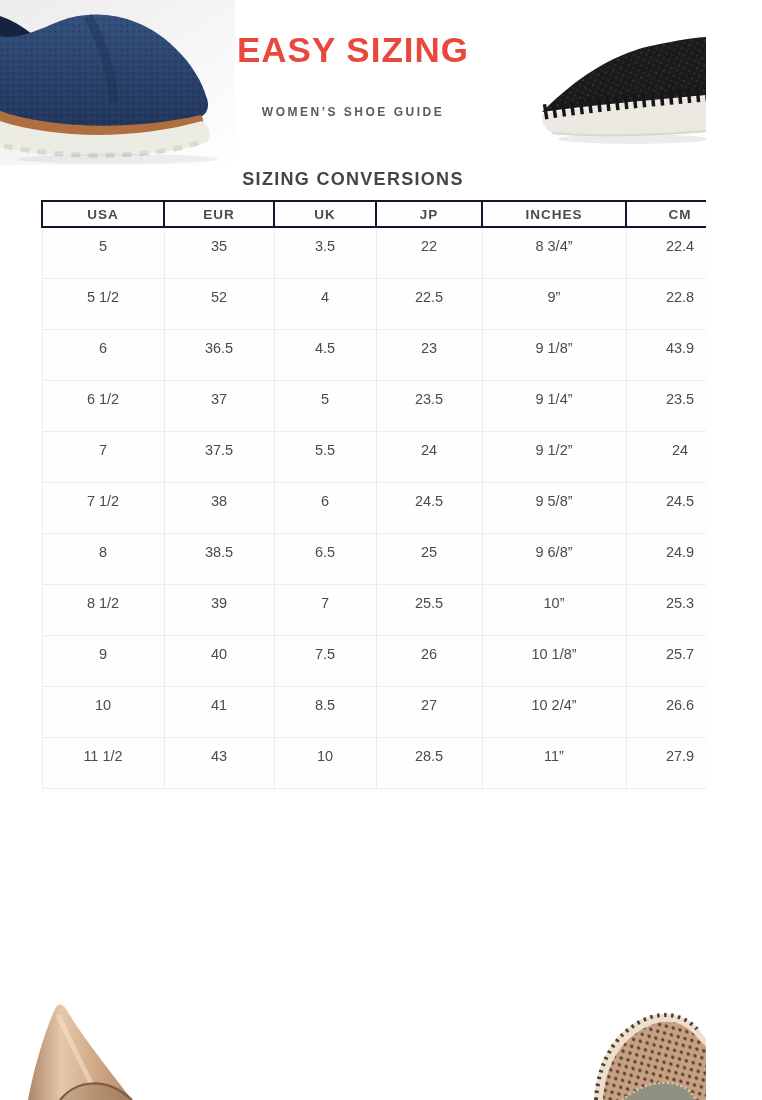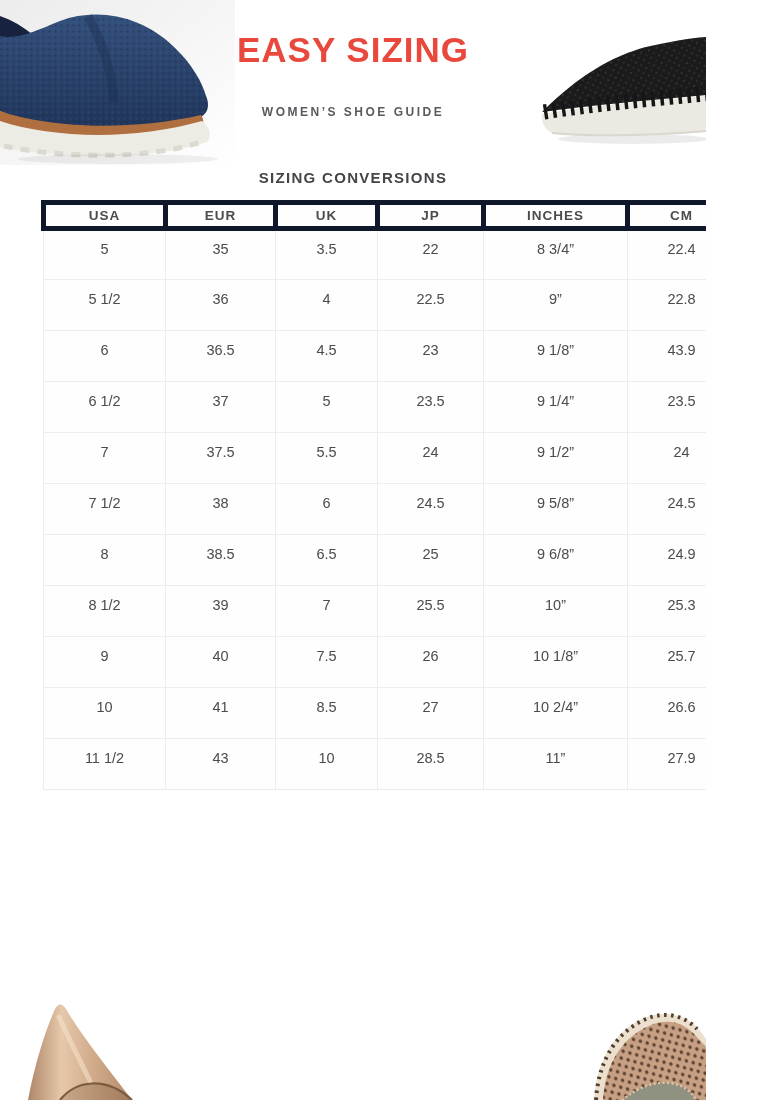--- a/index.html
+++ b/index.html
@@ -17,30 +17,30 @@
   .main-title {
     position:absolute; top:30px; left:0; width:100%; text-align:center;
     font-size:35px; font-weight:bold; letter-spacing:1px; color:#e9493d;
   }
   .subtitle {
     position:absolute; top:105px; left:0; width:100%; text-align:center;
     font-size:12px; font-weight:bold; letter-spacing:2.5px; color:#595a5e;
   }
   .section-heading {
     position:absolute; top:169px; left:0; width:100%; text-align:center;
-    font-size:15px; font-weight:bold; letter-spacing:1.3px; color:#454549;
+    font-size:18px; font-weight:bold; letter-spacing:1.3px; color:#454549;
   }
 
   .size-table {
     position:absolute; left:41px; top:200px; width:692px;
     border-collapse:collapse; table-layout:fixed;
   }
   .size-table th {
     height:26px; font-size:13.5px; font-weight:bold; letter-spacing:1px;
-    color:#4b4b4e; border:5px solid #0f172a; text-align:center;
+    color:#4b4b4e; border:2px solid #0f172a; text-align:center;
     vertical-align:middle; background:#fefefe;
   }
   .size-table td {
     height:51px; font-size:14.5px; color:#4b4b4e;
     border:1px solid #ededed; text-align:center; vertical-align:middle;
     padding-bottom:13px; background:#fefefe;
   }
 </style>
 </head>
 <body>
@@ -121,21 +121,21 @@
         <tr>
           <td>5</td>
           <td>35</td>
           <td>3.5</td>
           <td>22</td>
           <td>8 3/4”</td>
           <td>22.4</td>
         </tr>
         <tr>
           <td>5 1/2</td>
-          <td>36</td>
+          <td>52</td>
           <td>4</td>
           <td>22.5</td>
           <td>9”</td>
           <td>22.8</td>
         </tr>
         <tr>
           <td>6</td>
           <td>36.5</td>
           <td>4.5</td>
           <td>23</td>

